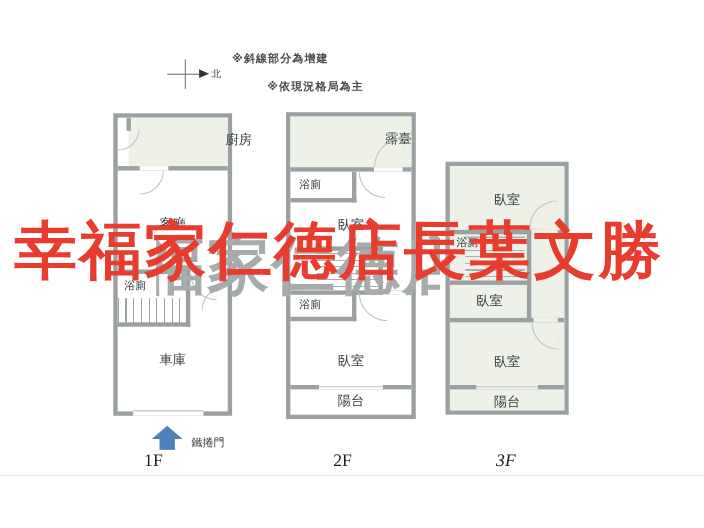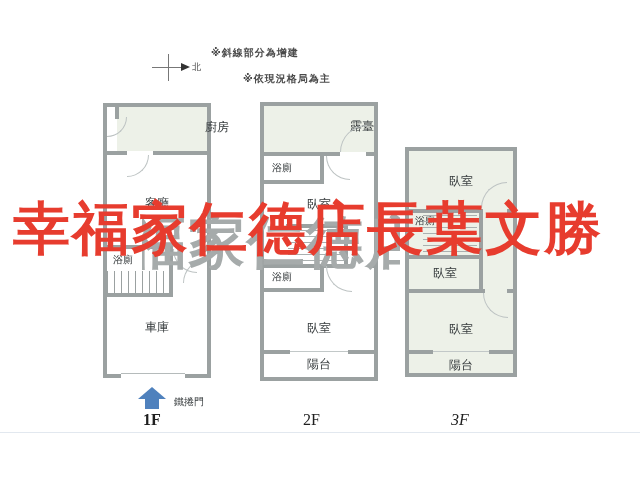--- a/index.html
+++ b/index.html
@@ -35,21 +35,21 @@
   .arc.br{border-bottom-width:1px;border-right-width:1px;border-bottom-right-radius:100%;}
   
   #wm-red{position:absolute;left:13px;top:200px;width:640px;font-size:57px;line-height:1;
     font-weight:700;color:#e73c2e;letter-spacing:2px;white-space:nowrap;z-index:30;}
   #wm-echo-clip{position:absolute;left:142px;top:206px;width:258px;height:64px;overflow:hidden;z-index:20;}
   #wm-echo{position:absolute;left:-72px;top:8px;font-size:57px;line-height:1;font-weight:700;
     color:#a6abab;letter-spacing:2px;white-space:nowrap;}
   
   .floor-tag{position:absolute;top:411px;font-family:"Liberation Serif","DejaVu Serif",serif;
     font-size:16px;color:#1f1f1f;}
-  #tag1f{left:143px;font-weight:bold;} #tag2f{left:303px;} #tag3f{left:451px;font-style:italic;}
+  #tag1f{left:131px;} #tag2f{left:303px;} #tag3f{left:451px;font-style:italic;}
   #entry-arrow{position:absolute;left:138px;top:387px;width:28px;height:22px;}
   #entry-arrow .tri{width:0;height:0;margin:0 auto;
     border-left:14px solid transparent;border-right:14px solid transparent;border-bottom:12px solid #4f81bd;}
   #entry-arrow .stem{width:14px;height:10px;margin:0 auto;background:#4f81bd;}
   #baseline{position:absolute;left:0;top:432px;width:640px;height:1px;background:#e2e8ef;}
 </style>
 </head>
 <body>
 
 <div id="stage">

